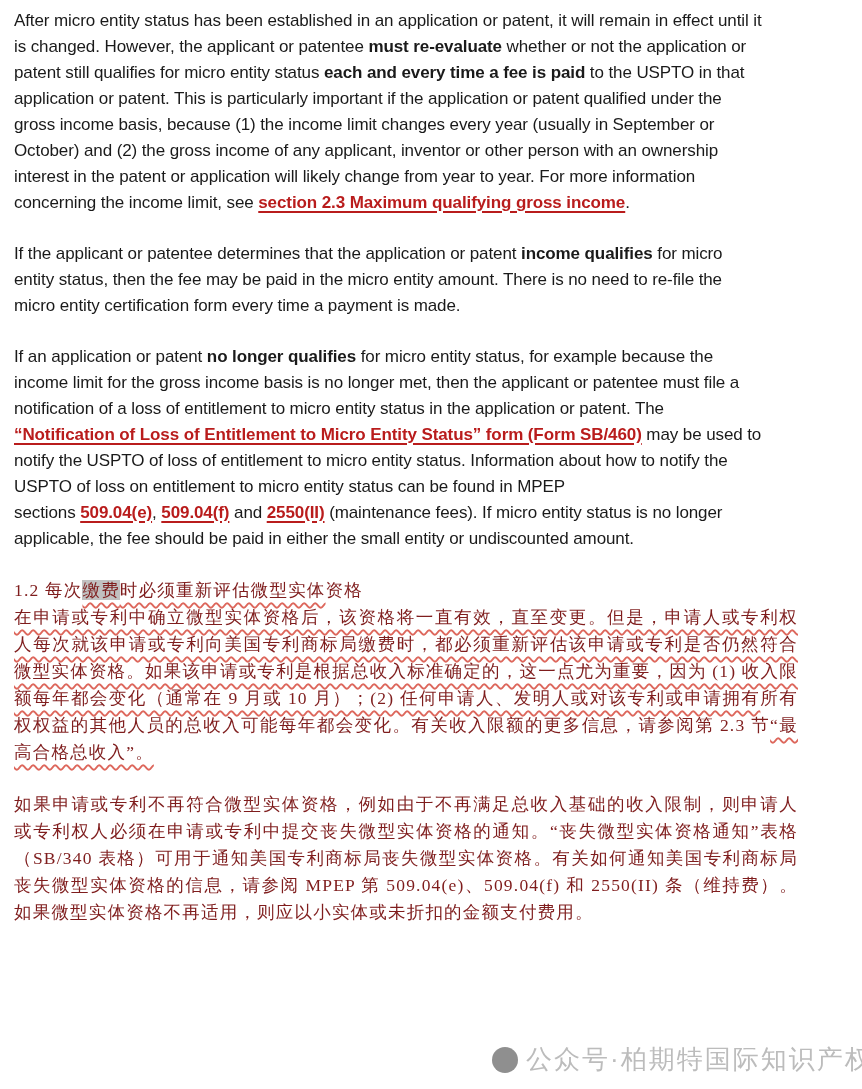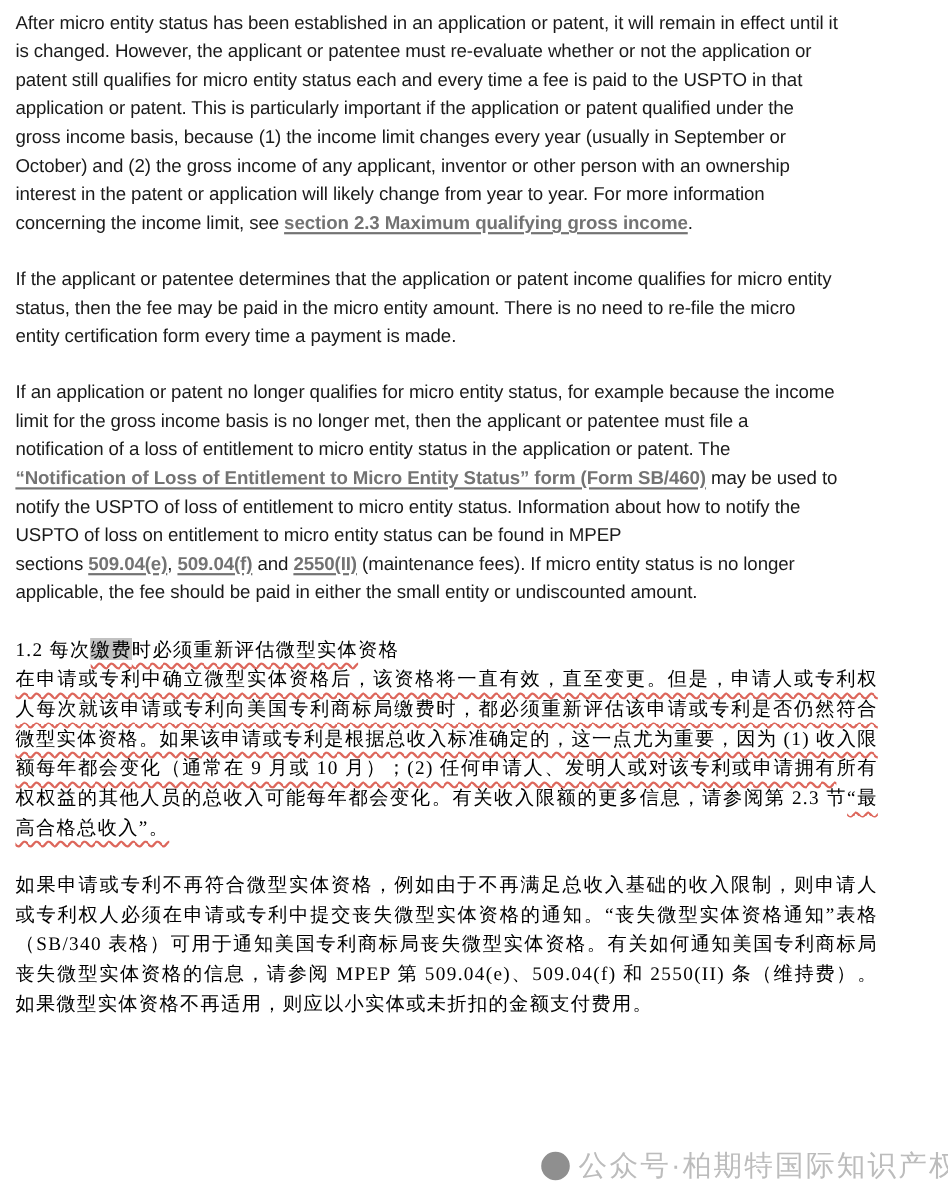--- a/index.html
+++ b/index.html
@@ -17,35 +17,35 @@
   
   .en{
     font-family:"Liberation Sans",sans-serif;
     font-size:17px;
     line-height:26px;
     color:#1a1a1a;
     width:748px;
     letter-spacing:-0.1px;
   }
   .en p{margin:0 0 25px 0;}
-  .b{font-weight:normal;}
+  .b{font-weight:bold;}
   a.doc-link{
-    color:#737373;
+    color:#b91c1c;
     font-weight:bold;
     text-decoration:underline;
     text-decoration-thickness:2px;
     text-underline-offset:3px;
     cursor:pointer;
   }
   
   .cn{
     font-family:"Liberation Serif",serif;
     font-size:17.5px;
     line-height:27px;
-    color:#000000;
+    color:#7f1d1d;
     width:784px;
     text-align:justify;
     letter-spacing:1.2px;
   }
   .cn p{margin:0 0 25px 0;}
   .cn-heading{
     margin:0 0 0 0;
     text-align:left;
   }
   

